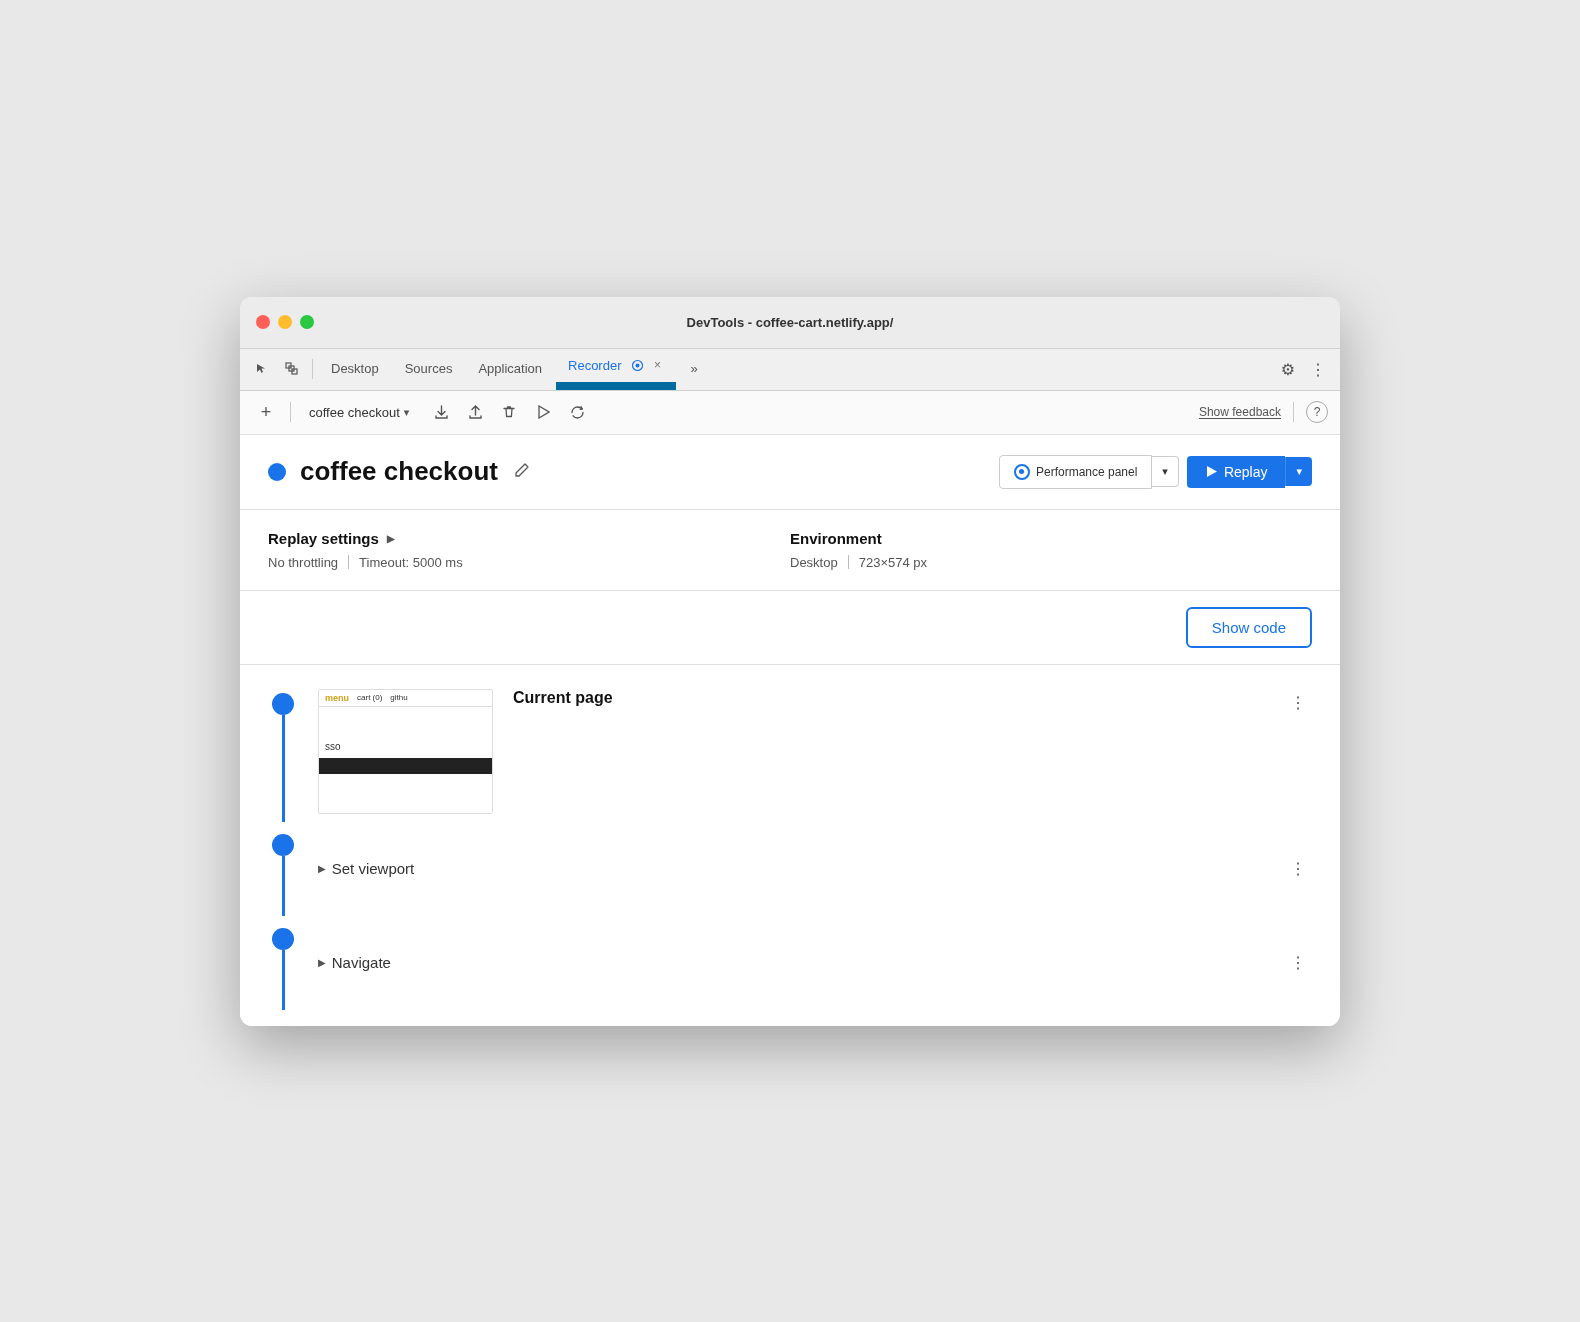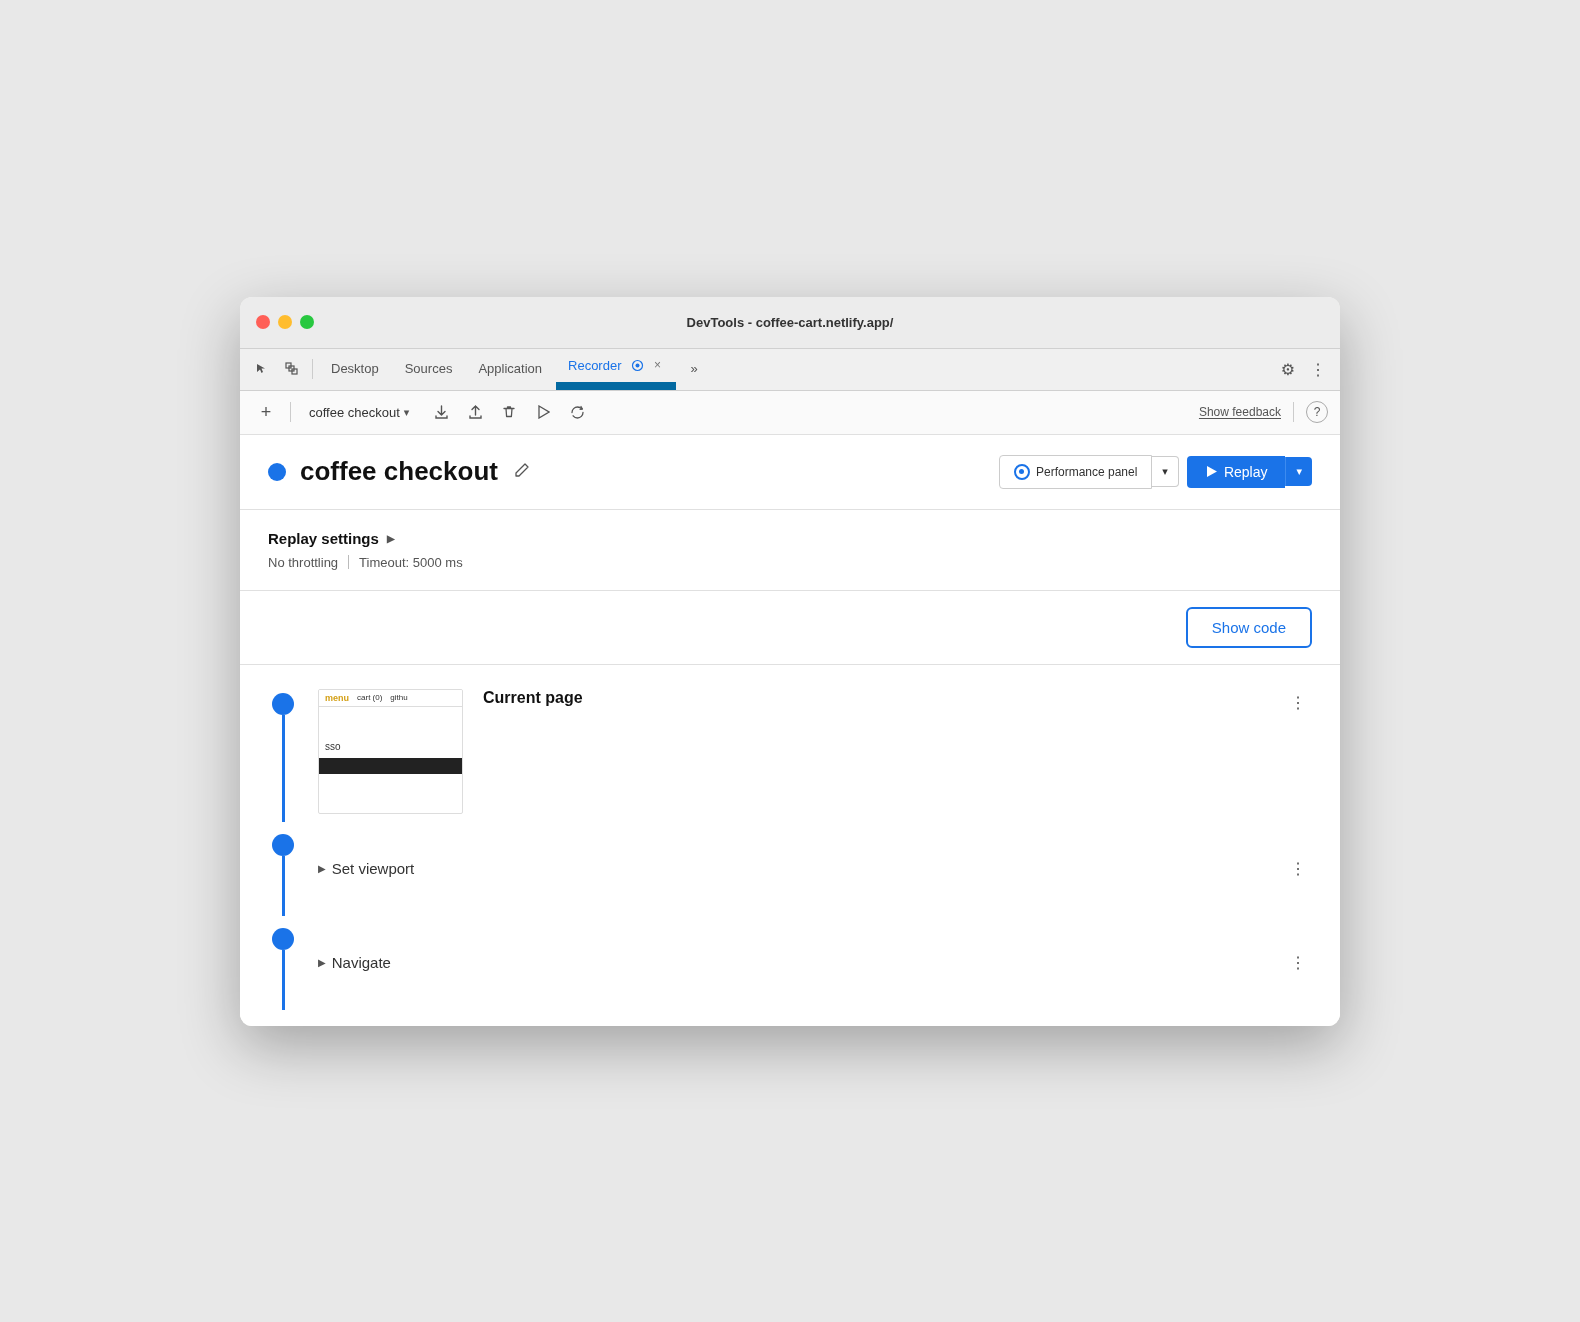--- a/index.html
+++ b/index.html
@@ -424,21 +424,21 @@
       display: flex;
       align-items: center;
       gap: 6px;
     }
     .step-label-bold {
       font-weight: 700;
       font-size: 16px;
       color: #111;
     }
     .big-step-thumb {
-      width: 145px;
+      width: 175px;
       height: 125px;
       border: 1px solid #ddd;
       border-radius: 2px;
       background: #fff;
       flex-shrink: 0;
       overflow: hidden;
     }
   </style>
 </head>
 <body>
@@ -583,20 +583,28 @@
         <div class="settings-heading">
           <span>Replay settings</span>
           <span class="settings-chevron">▶</span>
         </div>
         <div class="settings-meta">
           <span>No throttling</span>
           <div class="settings-meta-sep"></div>
           <span>Timeout: 5000 ms</span>
         </div>
       </div>
+      <div class="settings-right">
+        <div class="env-heading">Environment</div>
+        <div class="env-meta">
+          <span>Desktop</span>
+          <div class="settings-meta-sep"></div>
+          <span>723×574 px</span>
+        </div>
+      </div>
     </div>
 
     <div class="show-code-section">
       <button class="show-code-btn">Show code</button>
     </div>
 
     <div class="steps-timeline">
 
       <div class="step-row">
         <div class="timeline-col">

